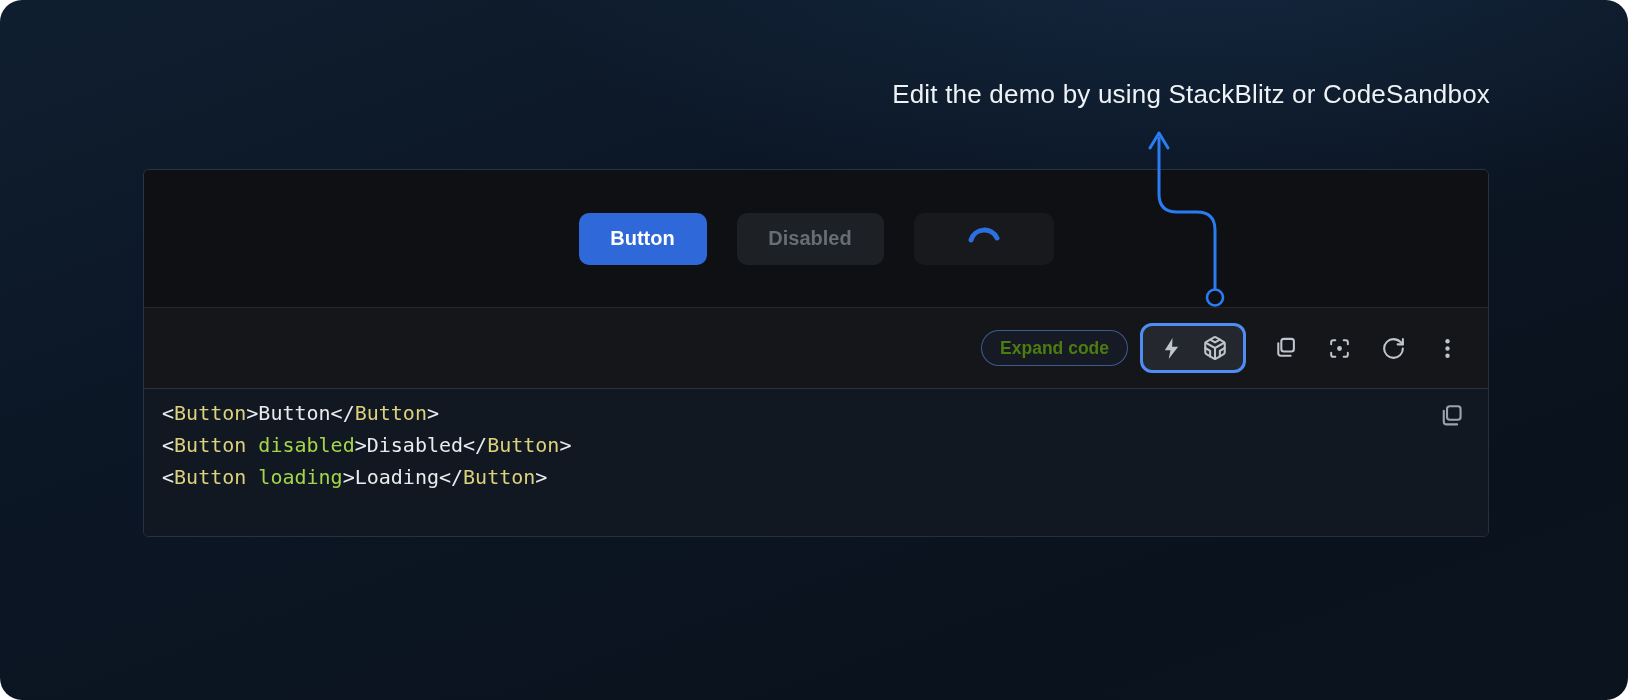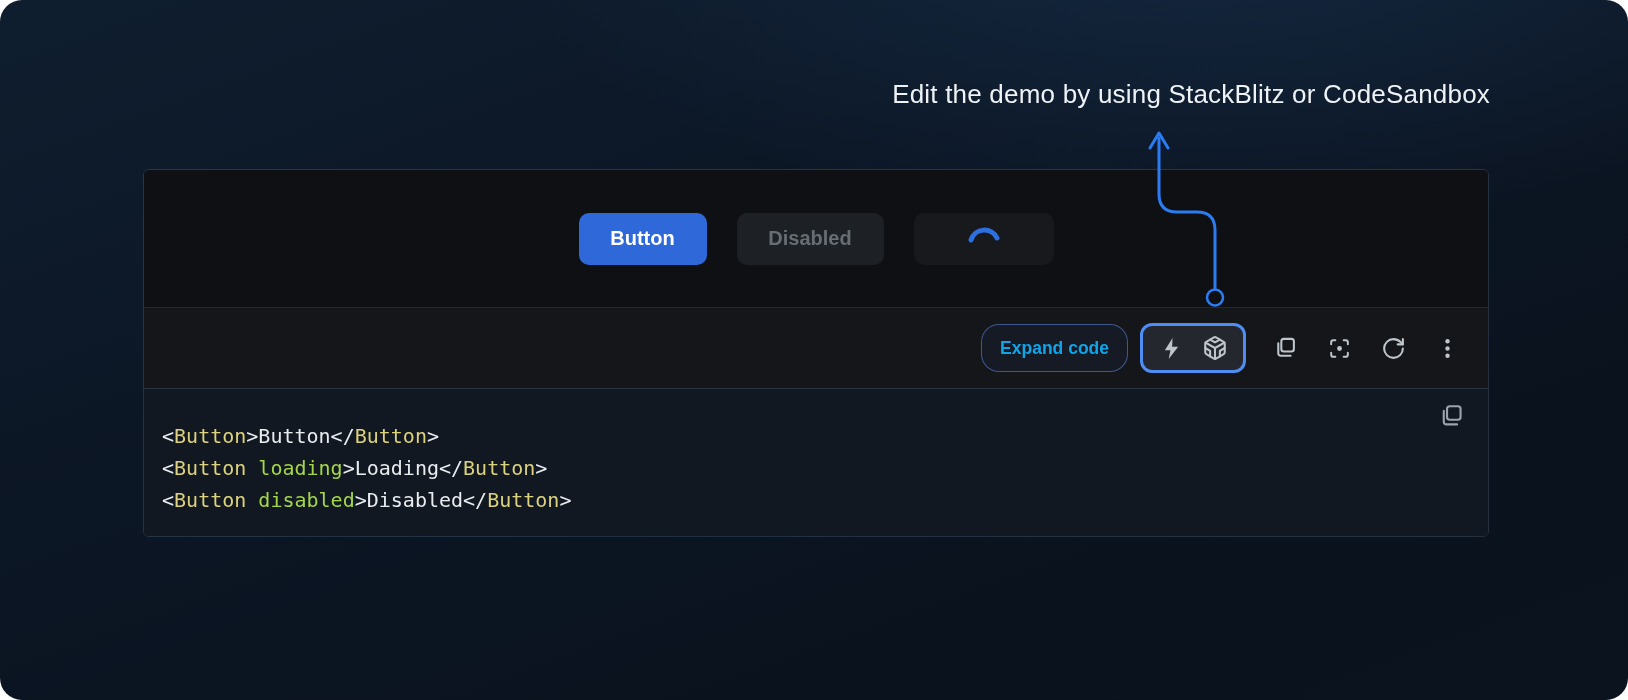--- a/index.html
+++ b/index.html
@@ -31,38 +31,38 @@
   .btn-primary{width:128px;background:#2f68d9;color:#ffffff;}
   .btn-disabled{width:147px;background:#1d2024;color:#666d74;cursor:not-allowed;}
   .btn-loading{width:140px;background:#17191d;color:#666d74;}
   .spinner{display:block;}
 
   .toolbar{
     height:81px;flex:none;background:#14161a;border-top:1px solid #25272c;
     display:flex;align-items:center;justify-content:flex-end;padding-right:26px;box-sizing:border-box;
   }
   .expand-pill{
-    height:48px;padding:0 18px;border-radius:18px;background:rgba(35,70,140,.10);
-    border:1px solid rgba(95,140,230,.55);color:#0ea5e9;font-size:17.5px;font-weight:600;
+    height:36px;padding:0 18px;border-radius:18px;background:rgba(35,70,140,.10);
+    border:1px solid rgba(95,140,230,.55);color:#4d7c0f;font-size:17.5px;font-weight:600;
     display:flex;align-items:center;cursor:pointer;font-family:"Liberation Sans",sans-serif;
   }
   .edit-group{
     margin-left:12px;height:50px;border:3px solid #4f8cf3;border-radius:12px;background:#24272d;
     display:flex;align-items:center;padding:0 6px;box-sizing:border-box;
   }
   .icon-btn{
     width:44px;height:44px;display:flex;align-items:center;justify-content:center;
     background:transparent;border:none;color:#bfc5cc;cursor:pointer;padding:0;
   }
   .icon-btn.solo{width:30px;margin-left:24px;}
   .icon-btn svg{display:block;}
 
   .code-area{
     flex:1;background:#121822;border-top:1px solid #2a3140;position:relative;
-    padding:31px 60px 0 18px;box-sizing:border-box;
+    padding:8px 60px 0 18px;box-sizing:border-box;
     font-family:"DejaVu Sans Mono",monospace;font-size:20px;line-height:32px;color:#e9ecef;
   }
   .code-line{white-space:pre;}
   .tok-tag{color:#dcd27b;}
   .tok-attr{color:#a4d64a;}
   .tok-pun{color:#e9ecef;}
   .tok-txt{color:#e9ecef;}
   .code-copy{
     position:absolute;top:13px;right:22px;width:30px;height:30px;color:#9ba3ad;
     background:transparent;border:none;cursor:pointer;padding:0;
@@ -143,22 +143,22 @@
         <svg width="25" height="25" viewBox="0 0 24 24" fill="currentColor">
           <circle cx="12" cy="5" r="2.1"></circle>
             <circle cx="12" cy="12" r="2.1"></circle>
             <circle cx="12" cy="19" r="2.1"></circle>
         </svg>
       </button>
     </div>
 
     <div class="code-area">
       <div class="code-line"><span class="tok-pun">&lt;</span><span class="tok-tag">Button</span><span class="tok-attr"></span><span class="tok-pun">&gt;</span><span class="tok-txt">Button</span><span class="tok-pun">&lt;/</span><span class="tok-tag">Button</span><span class="tok-pun">&gt;</span></div>
+      <div class="code-line"><span class="tok-pun">&lt;</span><span class="tok-tag">Button</span><span class="tok-attr"> disabled</span><span class="tok-pun">&gt;</span><span class="tok-txt">Disabled</span><span class="tok-pun">&lt;/</span><span class="tok-tag">Button</span><span class="tok-pun">&gt;</span></div>
       <div class="code-line"><span class="tok-pun">&lt;</span><span class="tok-tag">Button</span><span class="tok-attr"> loading</span><span class="tok-pun">&gt;</span><span class="tok-txt">Loading</span><span class="tok-pun">&lt;/</span><span class="tok-tag">Button</span><span class="tok-pun">&gt;</span></div>
-      <div class="code-line"><span class="tok-pun">&lt;</span><span class="tok-tag">Button</span><span class="tok-attr"> disabled</span><span class="tok-pun">&gt;</span><span class="tok-txt">Disabled</span><span class="tok-pun">&lt;/</span><span class="tok-tag">Button</span><span class="tok-pun">&gt;</span></div>
 
       <button class="code-copy">
         <svg width="28" height="28" viewBox="0 0 24 24" fill="none" stroke="currentColor" stroke-width="1.8" stroke-linecap="round" stroke-linejoin="round">
           <path d="M5.8 7.6 v9.4 a2.2 2.2 0 0 0 2.2 2.2 h9.2"></path>
           <rect x="8.6" y="3.6" width="11.6" height="11.6" rx="2.3"></rect>
         </svg>
       </button>
     </div>
 
   </div>

